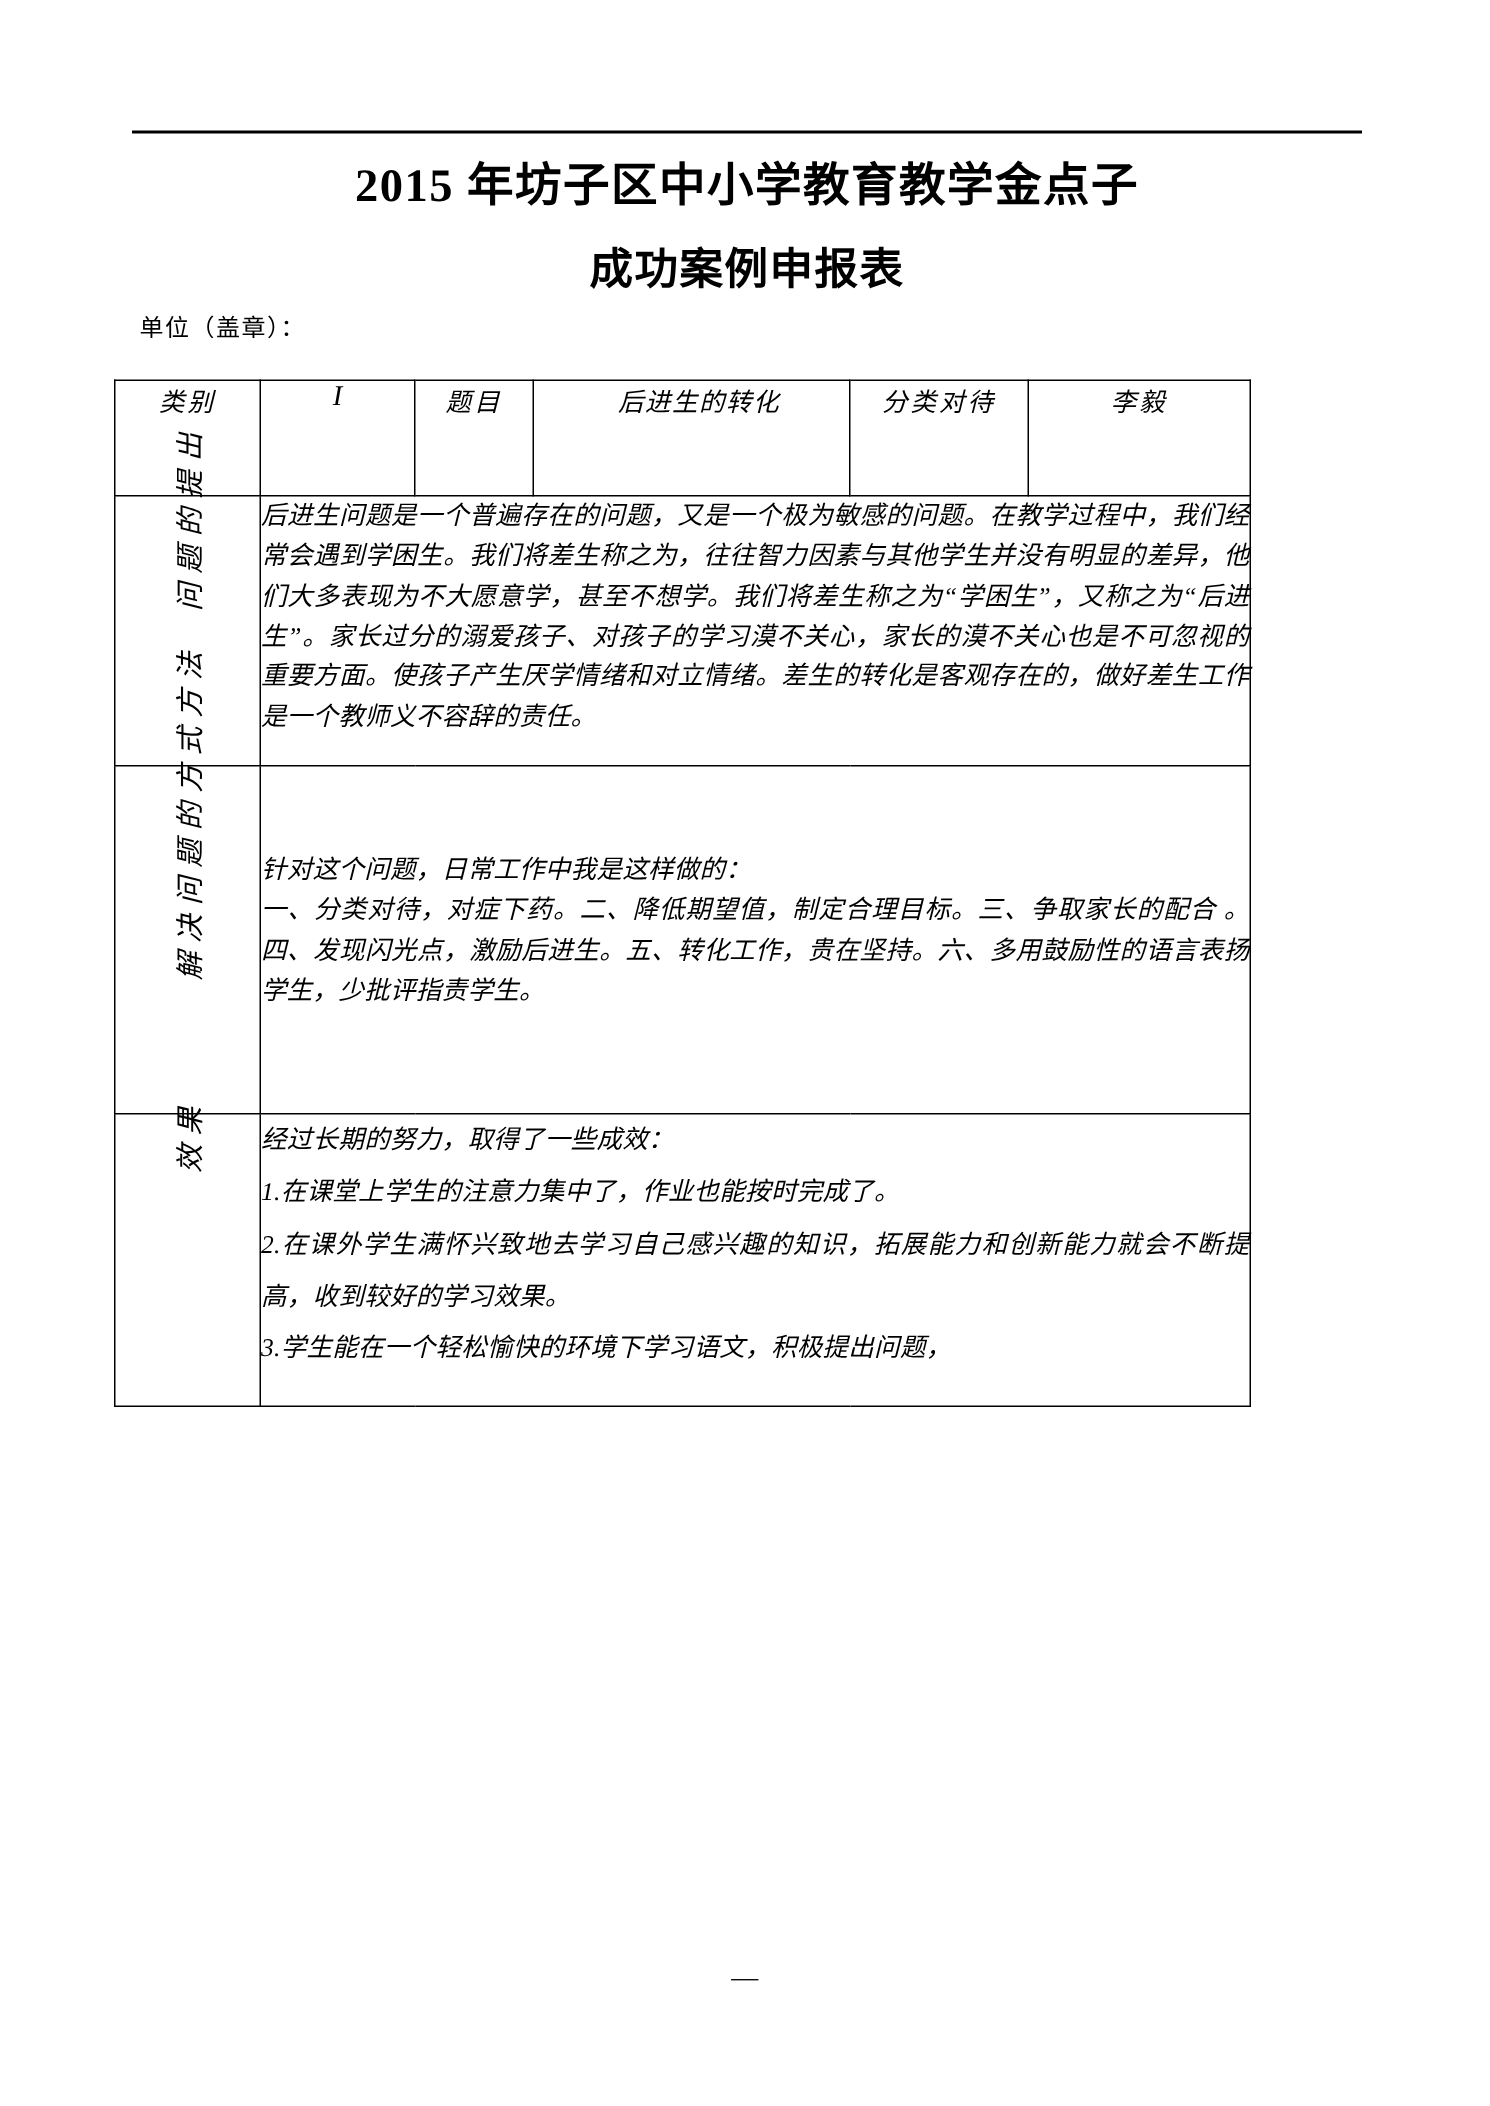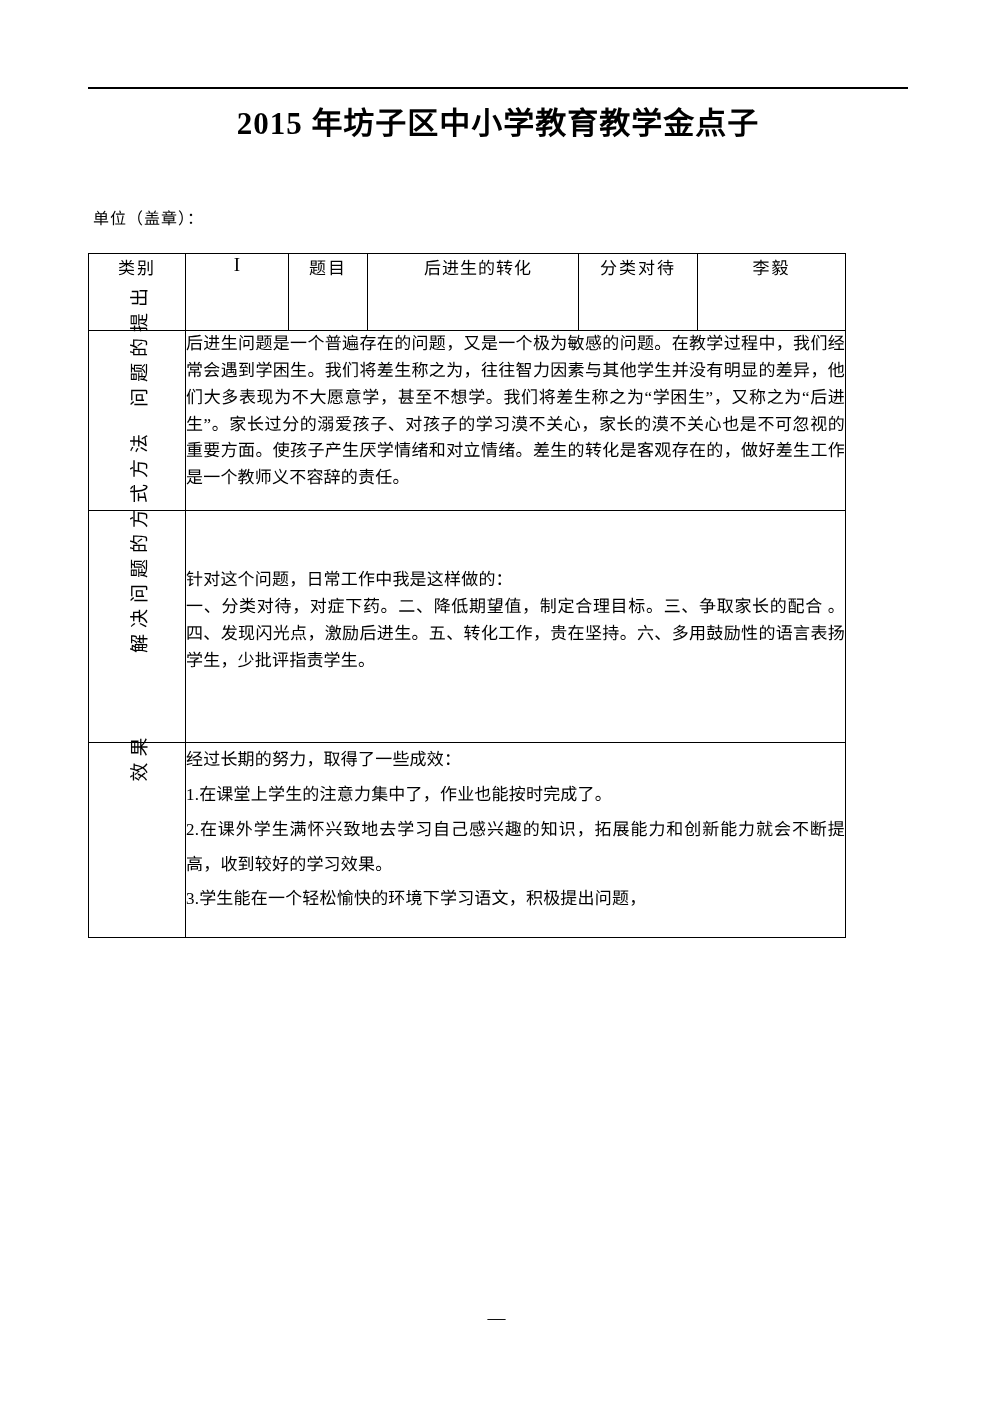--- a/index.html
+++ b/index.html
@@ -51,25 +51,26 @@
     left: 93px;
     top: 205px;
     font-size: 16px;
     letter-spacing: 1px;
     white-space: nowrap;
   }
 
   
   .form-table {
     position: absolute;
-    left: 88px;
+    left: 76px;
     top: 253px;
     width: 757px;
     border-collapse: collapse;
     table-layout: fixed;
+    font-style: italic;
   }
   .form-table td {
     border: 1px solid #000;
     padding: 0;
     vertical-align: top;
     font-size: 17px;
   }
 
   
   .hdr-cell {
@@ -153,20 +154,21 @@
   }
 </style>
 </head>
 <body>
 
 <div class="page">
 
   <div class="top-rule"></div>
 
   <div class="doc-title line1">2015 年坊子区中小学教育教学金点子</div>
+  <div class="doc-title line2">成功案例申报表</div>
 
   <div class="unit-stamp">单位（盖章）：</div>
 
   <table class="form-table">
     <colgroup>
       <col style="width:97px">
       <col style="width:103px">
       <col style="width:79px">
       <col style="width:211px">
       <col style="width:119px">

